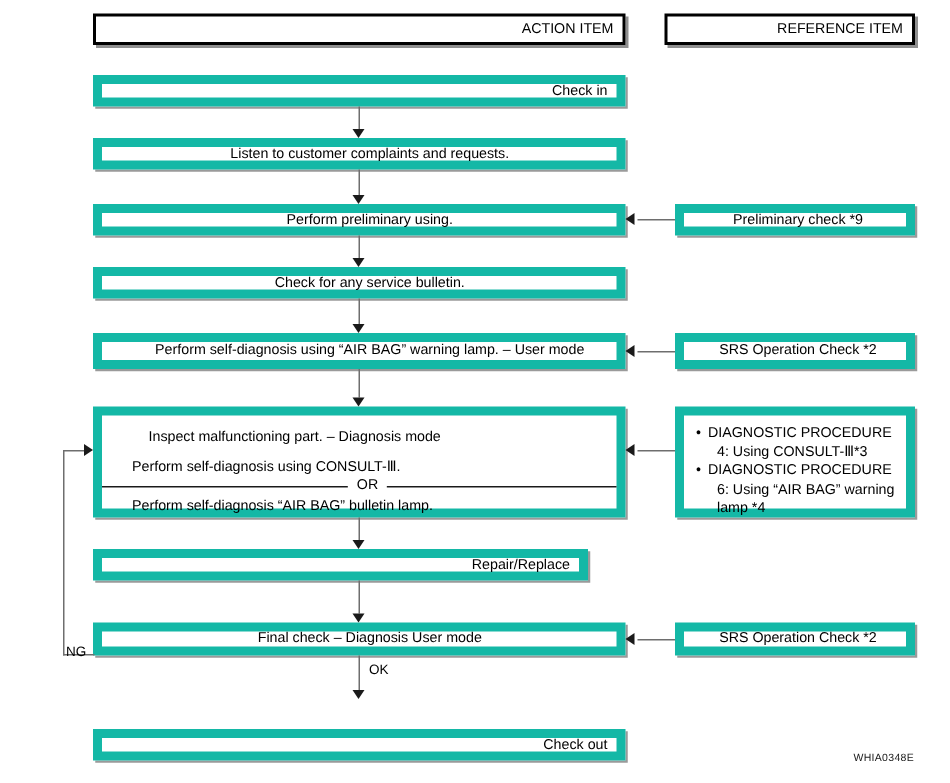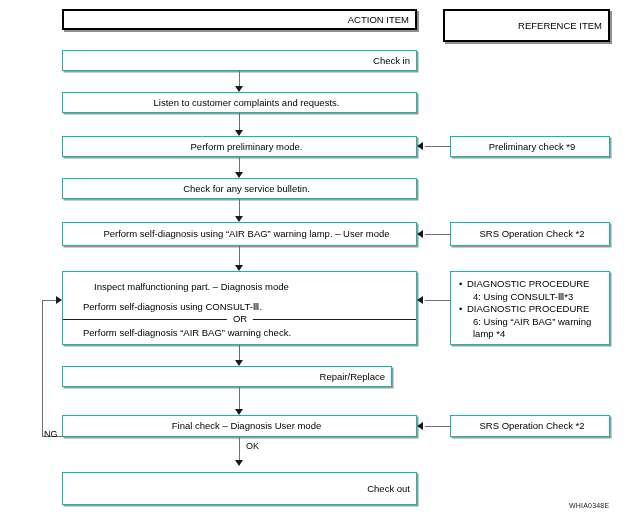--- a/index.html
+++ b/index.html
@@ -21,21 +21,21 @@
     left: 0; top: 0;
     width: 633px;
     height: 522px;
   }
 
   
   .box {
     position: absolute;
     box-sizing: border-box;
     background: #ffffff;
-    border: 1px solid #14b8a6;
+    border: 6px solid #14b8a6;
     font-size: 9.5px;
     line-height: 1.25;
     color: #000;
   }
   
   .box.shadow {
     box-shadow: 1.5px 1.5px 0 0 #9a9a9a;
   }
   .box.header {
     border: 2px solid #000000;
@@ -154,61 +154,61 @@
 </style>
 </head>
 <body>
 
 <div id="canvas">
 
   <div class="box header" style="left:62px; top:9px; width:355px; height:21px;">
     <div class="txt">ACTION ITEM</div>
   </div>
 
-  <div class="box header" style="left:443px; top:9px; width:167px; height:33px;">
+  <div class="box header" style="left:443px; top:9px; width:167px; height:21px;">
     <div class="txt">REFERENCE ITEM</div>
   </div>
 
   <div class="box shadow" style="left:62px; top:50px; width:355px; height:21px;">
     <div class="txt">Check in</div>
   </div>
 
   <div class="box shadow" style="left:62px; top:92px; width:355px; height:21px;">
     <div class="txt left">Listen to customer complaints and requests.</div>
   </div>
 
   <div class="box shadow" style="left:62px; top:136px; width:355px; height:21px;">
-    <div class="txt left">Perform preliminary mode.</div>
+    <div class="txt left">Perform preliminary using.</div>
   </div>
 
   <div class="box shadow" style="left:62px; top:178px; width:355px; height:21px;padding-left:17px;">
     <div class="txt left">Check for any service bulletin.</div>
   </div>
 
   <div class="box shadow" style="left:62px; top:222px; width:355px; height:24px;">
     <div class="txt left">Perform self-diagnosis using “AIR BAG” warning lamp. – User mode</div>
   </div>
 
   <div class="box shadow" style="left:62px; top:271px; width:355px; height:74px;">
     <div class="rowtext" style="top:9px;padding-left:11px;">Inspect malfunctioning part. – Diagnosis mode</div>
     <div class="rowtext" style="top:29px;">Perform self-diagnosis using CONSULT-Ⅲ.</div>
     <div class="divider" style="top:47px;"></div>
     <div class="or-label" style="left:177px; top:47px;text-align:center;">OR</div>
-    <div class="rowtext" style="top:55px;">Perform self-diagnosis “AIR BAG” warning check.</div>
+    <div class="rowtext" style="top:55px;">Perform self-diagnosis “AIR BAG” bulletin lamp.</div>
   </div>
 
   <div class="box shadow" style="left:62px; top:366px; width:330px; height:21px;">
     <div class="txt">Repair/Replace</div>
   </div>
 
   <div class="box shadow" style="left:62px; top:415px; width:355px; height:22px;">
     <div class="txt left">Final check – Diagnosis User mode</div>
   </div>
 
-  <div class="box shadow" style="left:62px; top:472px; width:355px; height:33px;">
+  <div class="box shadow" style="left:62px; top:486px; width:355px; height:21px;">
     <div class="txt">Check out</div>
   </div>
 
   <div class="box shadow" style="left:450px; top:136px; width:160px; height:21px;">
     <div class="txt left" style="padding-left:10px;">Preliminary check *9</div>
   </div>
 
   <div class="box shadow" style="left:450px; top:222px; width:160px; height:24px;">
     <div class="txt left" style="padding-left:10px;">SRS Operation Check *2</div>
   </div>

